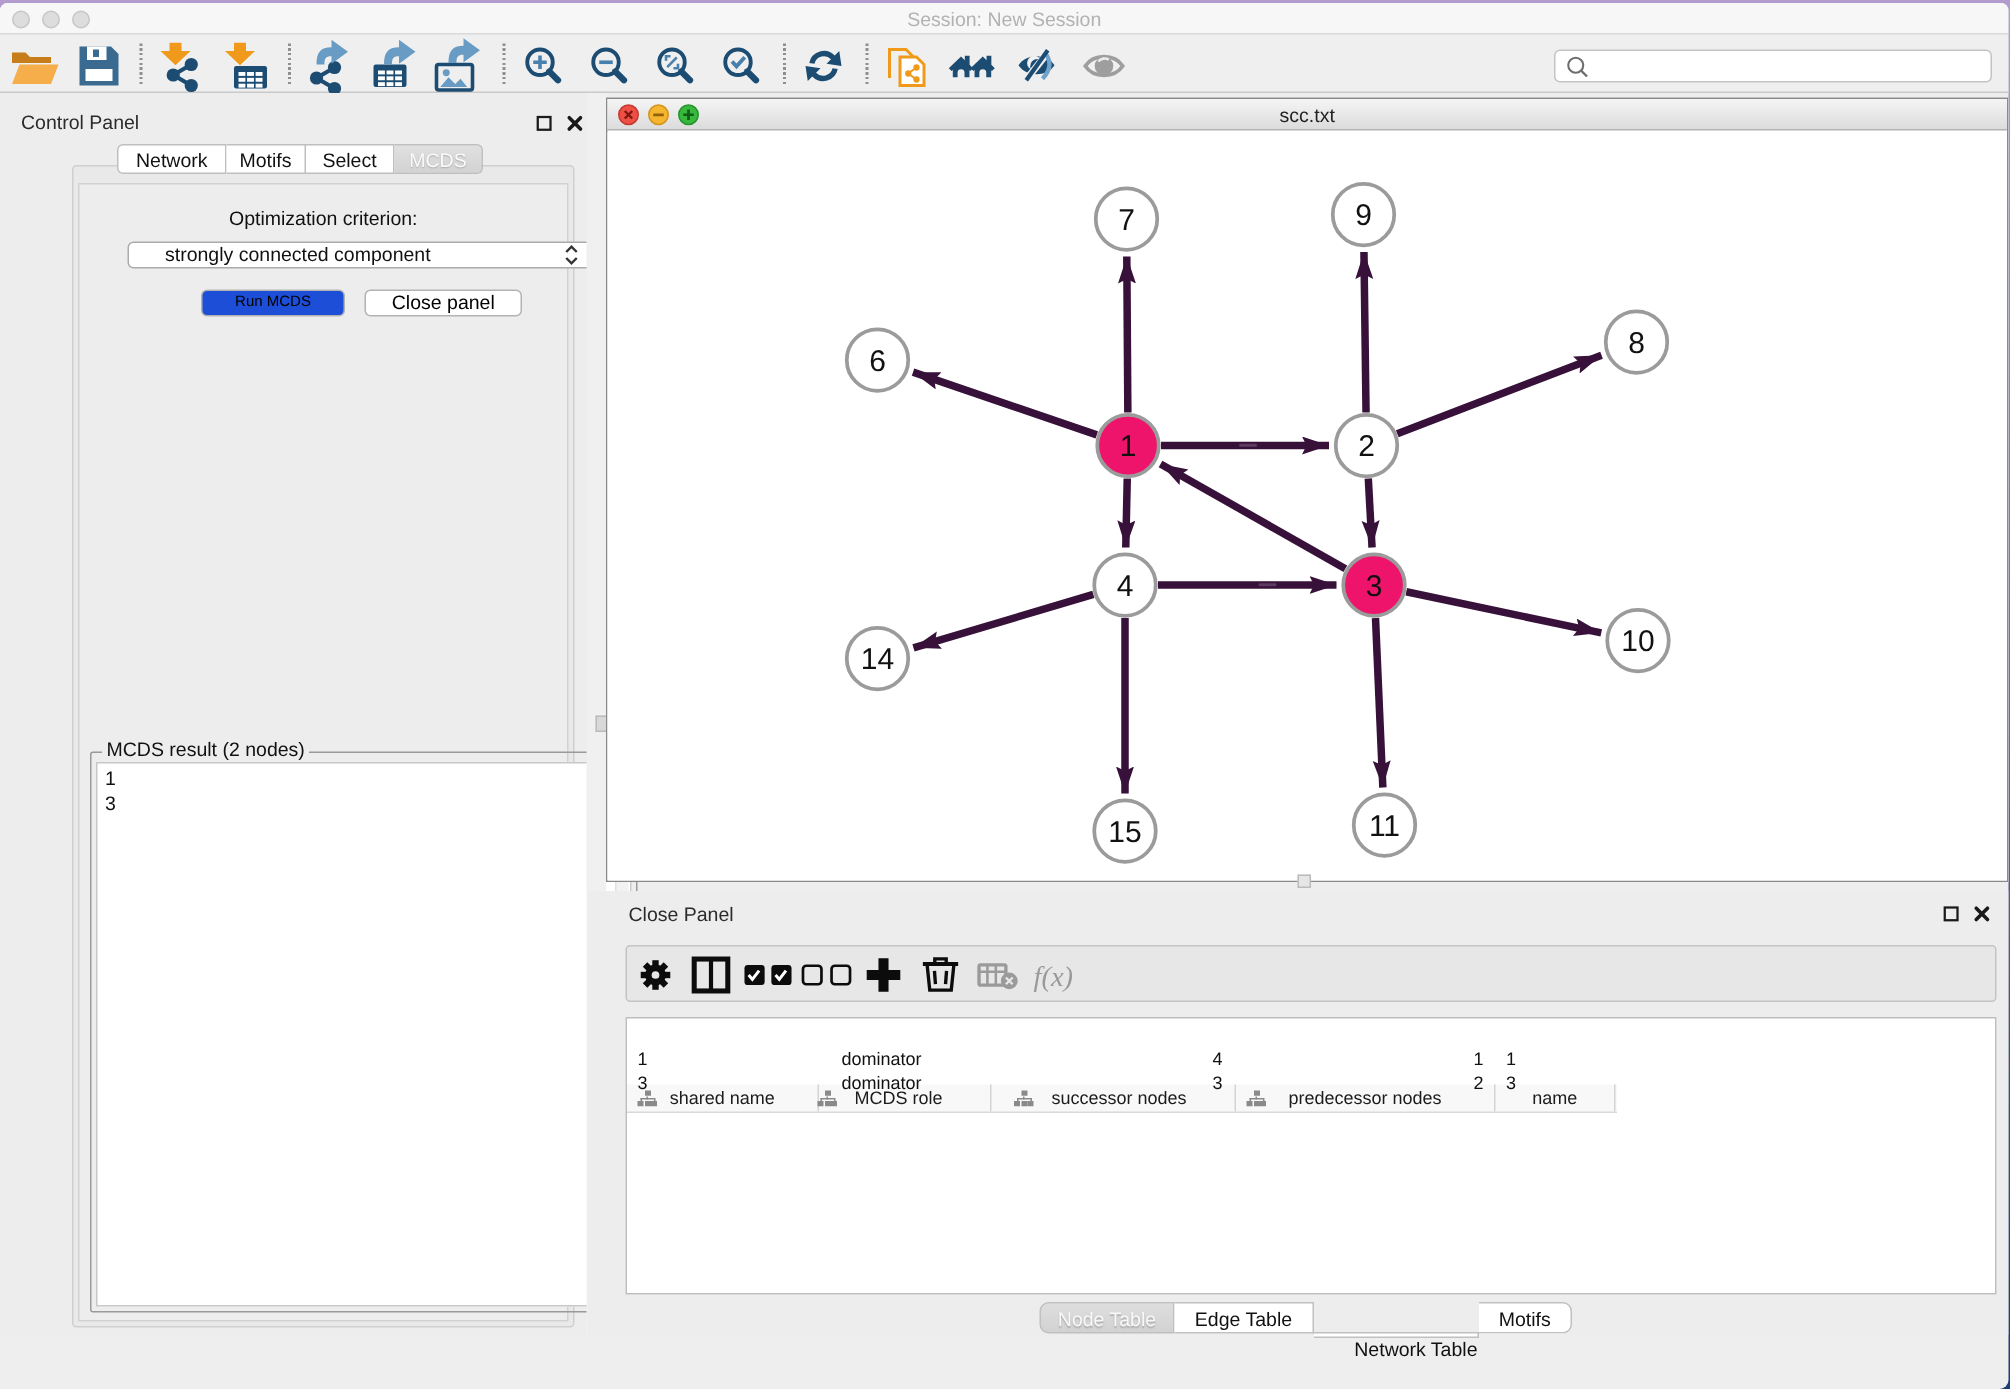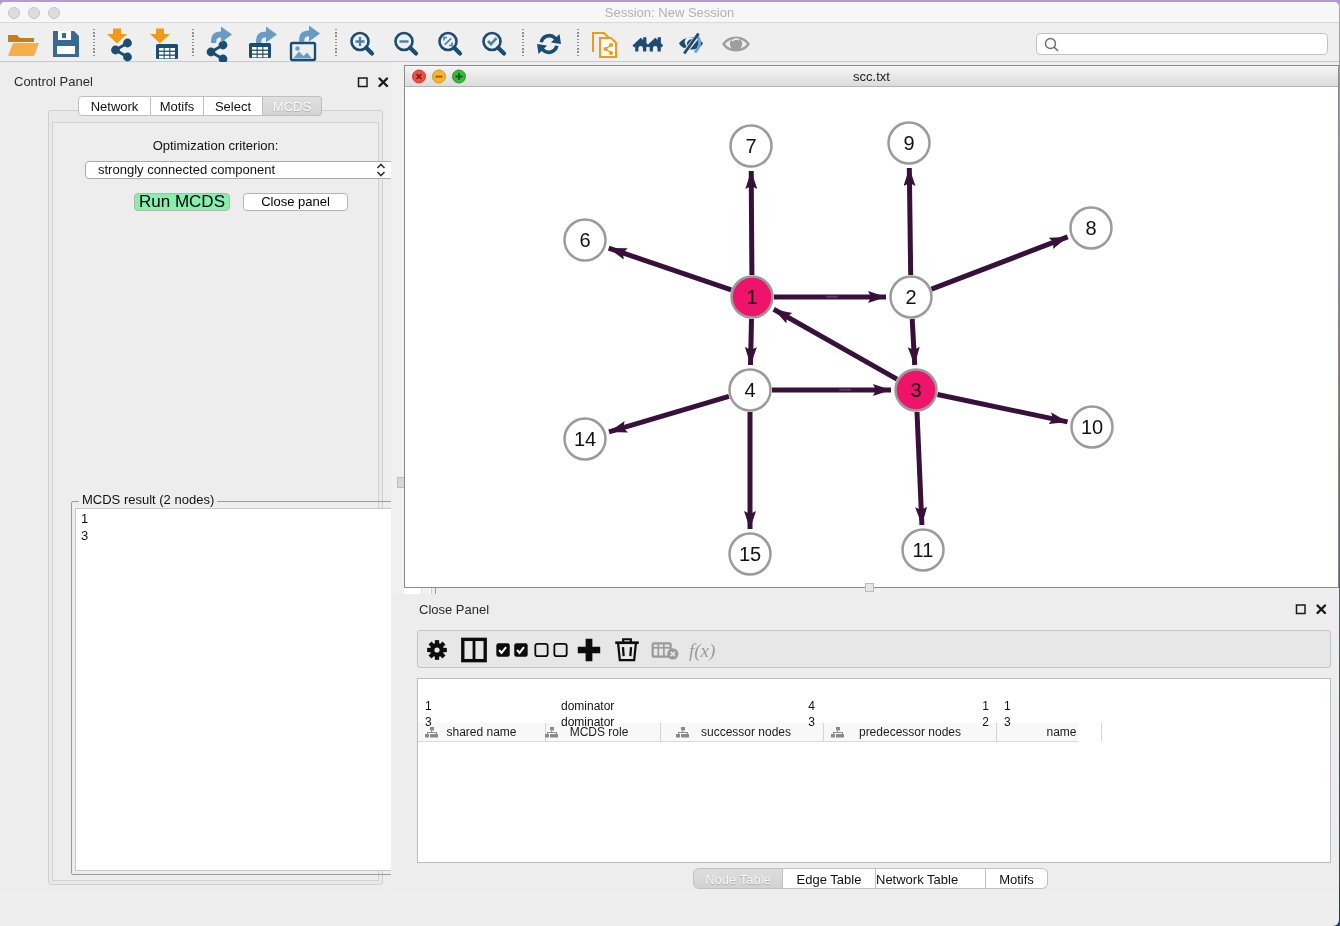--- a/index.html
+++ b/index.html
@@ -52,21 +52,21 @@
     linear-gradient(#8a8a8a,#8a8a8a) 10.5px 5px/1px 2px no-repeat;
 }
 .tr { position:absolute; left:0; width:660px; height:16px; font-size:12px; color:#111; }
 .tr span { position:absolute; top:1px; }
 .tr .num { text-align:right; }
 
 #statusbar { position:absolute; left:0; bottom:0; width:100%; height:36px; background:#efefef; border-top:1px solid #cdcdcd; }
 #sb-left { position:absolute; left:11px; top:4px; width:28px; height:27px; background:#fdfdfd; border:1px solid #ababab; border-radius:4px; }
 #sb-mem { position:absolute; right:11px; top:6px; width:74px; height:23px; background:#f4f4f4; border:1px solid #a9a9a9; font-size:12px; color:#111; }
 
-#mcds-box { position:absolute; left:18px; top:378px; width:365px; height:374px; border:1px solid #9a9a9a; border-radius:2px; }
+#mcds-box { position:absolute; left:7px; top:378px; width:365px; height:374px; border:1px solid #9a9a9a; border-radius:2px; }
 #mcds-legend { position:absolute; left:7px; top:-9px; height:15px; line-height:14px; background:#ededed; padding:0 3px; font-size:13px; color:#111; }
 #mcds-text { position:absolute; left:3px; top:6px; right:3px; bottom:3px; background:#fff; border:1px solid #c8c8c8; font-size:13px; color:#111; line-height:16.5px; padding:2px 0 0 5px; }
 #mcds-scroll { position:absolute; right:5px; top:5px; width:9px; bottom:5px; background:#f2f2f2; border-left:1px solid #e0e0e0; }
 
 #vsplit { position:absolute; left:391px; top:60px; width:13px; bottom:36px; background:#f0f0f0; }
 #vgrip { position:absolute; left:6px; top:415px; width:8px; height:11px; background:#d8d8d8; border:1px solid #bbb; }
 </style>
 </head>
 <body>
 <div id="win">
@@ -219,24 +219,24 @@
     </svg></div>
     <div id="cp-tabs">
       <div class="cptab" style="width:73px;text-align:center;">Network</div>
       <div class="cptab" style="width:53px;text-align:center;">Motifs</div>
       <div class="cptab" style="width:59px;text-align:center;">Select</div>
       <div class="cptab" id="tab-mcds" style="width:59px;text-align:center;">MCDS</div>
     </div>
     <div id="cp-box">
         <div id="cp-inner">
       <div style="position:absolute;width:100%;top:15px;text-align:center;font-size:13px;color:#111;">Optimization criterion:</div>
-      <div id="cp-select" style="position:absolute;left:32px;top:38px;width:310px;height:18px;background:#fff;border:1px solid #ababab;border-radius:4px;font-size:13px;color:#111;line-height:16px;padding-left:12px;">strongly connected component<svg width="10" height="14" viewBox="0 0 10 14" style="position:absolute;right:8px;top:1px;">
+      <div id="cp-select" style="position:absolute;left:32px;top:38px;width:310px;height:18px;background:#fff;border:1px solid #ababab;border-radius:4px;font-size:13px;color:#111;line-height:16px;padding-left:24px;">strongly connected component<svg width="10" height="14" viewBox="0 0 10 14" style="position:absolute;right:8px;top:1px;">
               <path d="M1.5,5 L5,1.5 L8.5,5 M1.5,9 L5,12.5 L8.5,9" fill="none" stroke="#333" stroke-width="1.6"></path>
             </svg></div>
-      <div style="position:absolute;left:81px;top:70px;width:96px;height:18px;background:#86efac;border:1px solid #b3b3b3;border-radius:4px;font-size:17px;text-align:center;line-height:16px;">Run MCDS</div>
+      <div style="position:absolute;left:81px;top:70px;width:96px;height:18px;background:#1d4ed8;border:1px solid #b3b3b3;border-radius:4px;font-size:10px;text-align:center;line-height:16px;">Run MCDS</div>
       <div style="position:absolute;left:190px;top:70px;width:105px;height:18px;background:#fff;border:1px solid #b3b3b3;border-radius:4px;font-size:13px;text-align:center;line-height:16px;">Close panel</div>
       <div id="mcds-box">
         <div id="mcds-legend">MCDS result (2 nodes)</div>
         <div id="mcds-text">1<br>3</div>
         <div id="mcds-scroll"></div>
       </div>
     </div>
       </div>
   </div>
   <div id="vsplit">
@@ -375,38 +375,38 @@
         </g>
         <text x="271" y="26" font-family="Liberation Serif, serif" font-style="italic" font-size="19" fill="#9a9a9a">f(x)</text>
       </svg>
     </div>
     <div id="tp-table">
       <div id="th-row">
         <div class="th" style="left:0;width:128px;"><span class="hicon"></span>shared name</div>
         <div class="th" style="left:120px;width:123px;"><span class="hicon"></span>MCDS role</div>
         <div class="th" style="left:251px;width:155px;"><span class="hicon"></span>successor nodes</div>
         <div class="th" style="left:406px;width:173px;"><span class="hicon"></span>predecessor nodes</div>
-        <div class="th" style="left:604px;width:80px;">name</div>
+        <div class="th" style="left:579px;width:80px;">name</div>
       </div>
       <div class="tr" style="top:19px;">
           <span style="left:7px;">1</span>
           <span style="left:143px;">dominator</span>
           <span class="num" style="left:251px;width:146px;">4</span>
           <span class="num" style="left:406px;width:165px;">1</span>
           <span style="left:586px;">1</span>
         </div>
       <div class="tr" style="top:35px;">
           <span style="left:7px;">3</span>
           <span style="left:143px;">dominator</span>
           <span class="num" style="left:251px;width:146px;">3</span>
           <span class="num" style="left:406px;width:165px;">2</span>
           <span style="left:586px;">3</span>
         </div>
     </div>
     <div id="tp-tabs">
       <div class="tptab" id="tab-node" style="width:90px;text-align:center;">Node Table</div>
       <div class="tptab" style="width:93px;text-align:center;">Edge Table</div>
-      <div class="tptab" style="width:110px;text-align:left;">Network Table</div>
+      <div class="tptab" style="width:110px;text-align:right;margin-top:20px;">Network Table</div>
       <div class="tptab" style="width:62px;text-align:center;">Motifs</div>
     </div>
   </div>
 
 </div>
 
 </body></html>

